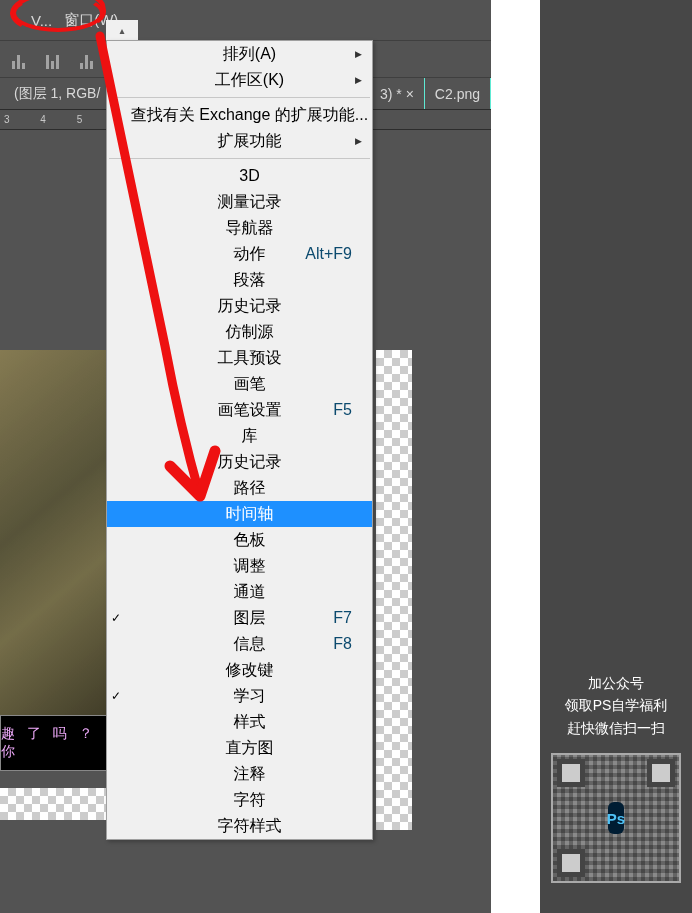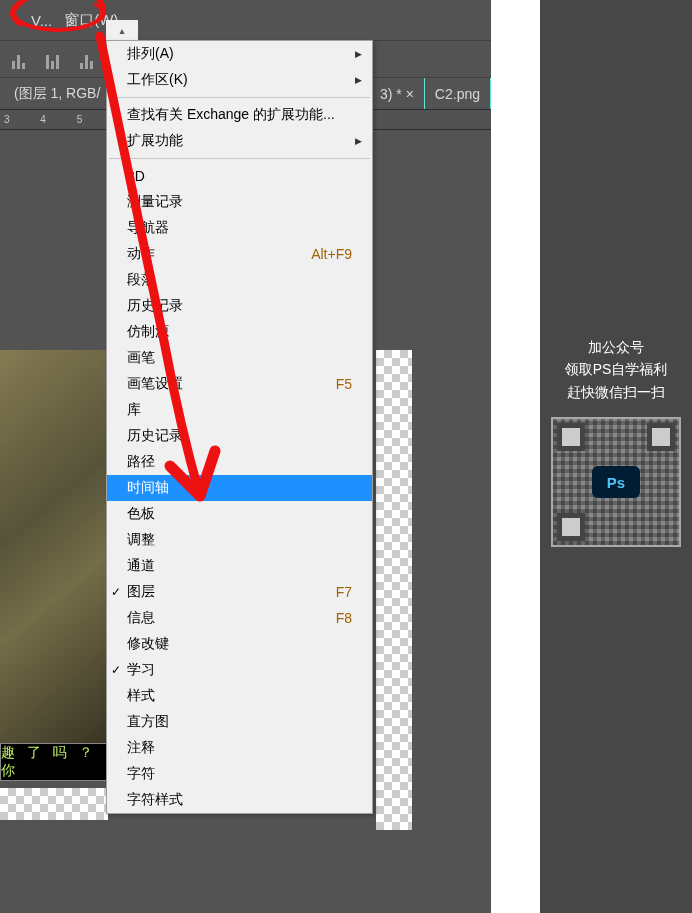--- a/index.html
+++ b/index.html
@@ -94,27 +94,26 @@
   .photo-block {
     position: absolute;
     left: 0; top: 200px;
     width: 108px; height: 400px;
     background: linear-gradient(140deg,#8b7b3e,#5e5830 40%,#7a6f38 60%,#3f3a20);
     filter: contrast(1.1) saturate(.6);
   }
   .caption-strip {
     position: absolute;
     left: 0; top: 716px;
-    width: 108px; height: 38px;
+    width: 108px; height: 56px;
     background: #000;
     border: 1px solid #888;
     display: flex; align-items: center; justify-content: center;
-    color: #bef264; font-size: 14px; letter-spacing: 4px;
+    color: #f0abfc; font-size: 14px; letter-spacing: 4px;
     overflow: hidden;
-    margin-top: 28px;
   }
   
   .dropdown {
     position: absolute;
     left: 106px; top: 40px;
     width: 267px;
     background: #f0f0f0;
     border: 1px solid #a0a0a0;
     box-shadow: 2px 2px 4px rgba(0,0,0,.25);
     z-index: 20;
@@ -125,37 +124,38 @@
     width: 32px; height: 20px;
     background: #f0f0f0;
     z-index: 20;
     display: flex; align-items: center; justify-content: center;
   }
   .dd-gutter::after { content: "▴"; color: #555; font-size: 10px; }
   .dd-row {
     display: flex;
     align-items: center;
     height: 26px;
-    font-size: 14px;
+    font-size: 16px;
     color: #000;
     padding-left: 20px;
     position: relative;
     cursor: default;
+    justify-content: center;
   }
   .dd-row.sub::after {
     content: "▶";
     position: absolute;
     right: 10px;
     font-size: 9px;
     color: #333;
   }
   .dd-row .sc {
     position: absolute;
     right: 20px;
-    color: #a16207;
+    color: #0c4a6e;
   }
   .dd-row.checked::before {
     content: "✓";
     position: absolute;
     left: 4px;
     color: #000;
     font-size: 12px;
   }
   .dd-row.highlight {
     background: #1e90ff;
@@ -195,21 +195,21 @@
   
   .right-col {
     position: absolute;
     right: 0; top: 0;
     width: 152px; height: 913px;
     background: #474747;
     color: #fff;
     display: flex;
     flex-direction: column;
     align-items: center;
-    justify-content: center;
+    justify-content: flex-end;
     padding-bottom: 30px;
   }
   .promo-txt {
     font-size: 14px;
     text-align: center;
     line-height: 1.6;
     margin-bottom: 14px;
   }
   .qr {
     width: 130px; height: 130px;
@@ -220,21 +220,21 @@
     position: relative;
     border: 2px solid #aaa;
   }
   .qr .eye { position:absolute; width:28px; height:28px; border:5px solid #444; background:#ccc; }
   .qr .eye.tl { left:4px; top:4px; }
   .qr .eye.tr { right:4px; top:4px; }
   .qr .eye.bl { left:4px; bottom:4px; }
   .qr .ps {
     position:absolute; left:50%; top:50%;
     transform:translate(-50%,-50%);
-    width:48px; height:32px; border-radius:6px;
+    width:16px; height:32px; border-radius:6px;
     background:#001d33; color:#4fc3f7;
     font-weight:bold; font-size:15px;
     display:flex; align-items:center; justify-content:center;
   }
   
   .gap {
     position: absolute;
     left: 491px; top: 0;
     width: 49px; height: 913px;
     background: #fff;
@@ -317,20 +317,23 @@
   <div class="dd-row">
       <span>段落</span>
     </div>
   <div class="dd-row">
       <span>历史记录</span>
     </div>
   <div class="dd-row">
       <span>仿制源</span>
     </div>
   <div class="dd-row">
+      <span>工具预设</span>
+    </div>
+  <div class="dd-row">
       <span>画笔</span>
     </div>
   <div class="dd-row">
       <span>画笔设置</span>
       <span class="sc">F5</span>
     </div>
   <div class="dd-row">
       <span>库</span>
     </div>
   <div class="dd-row">

